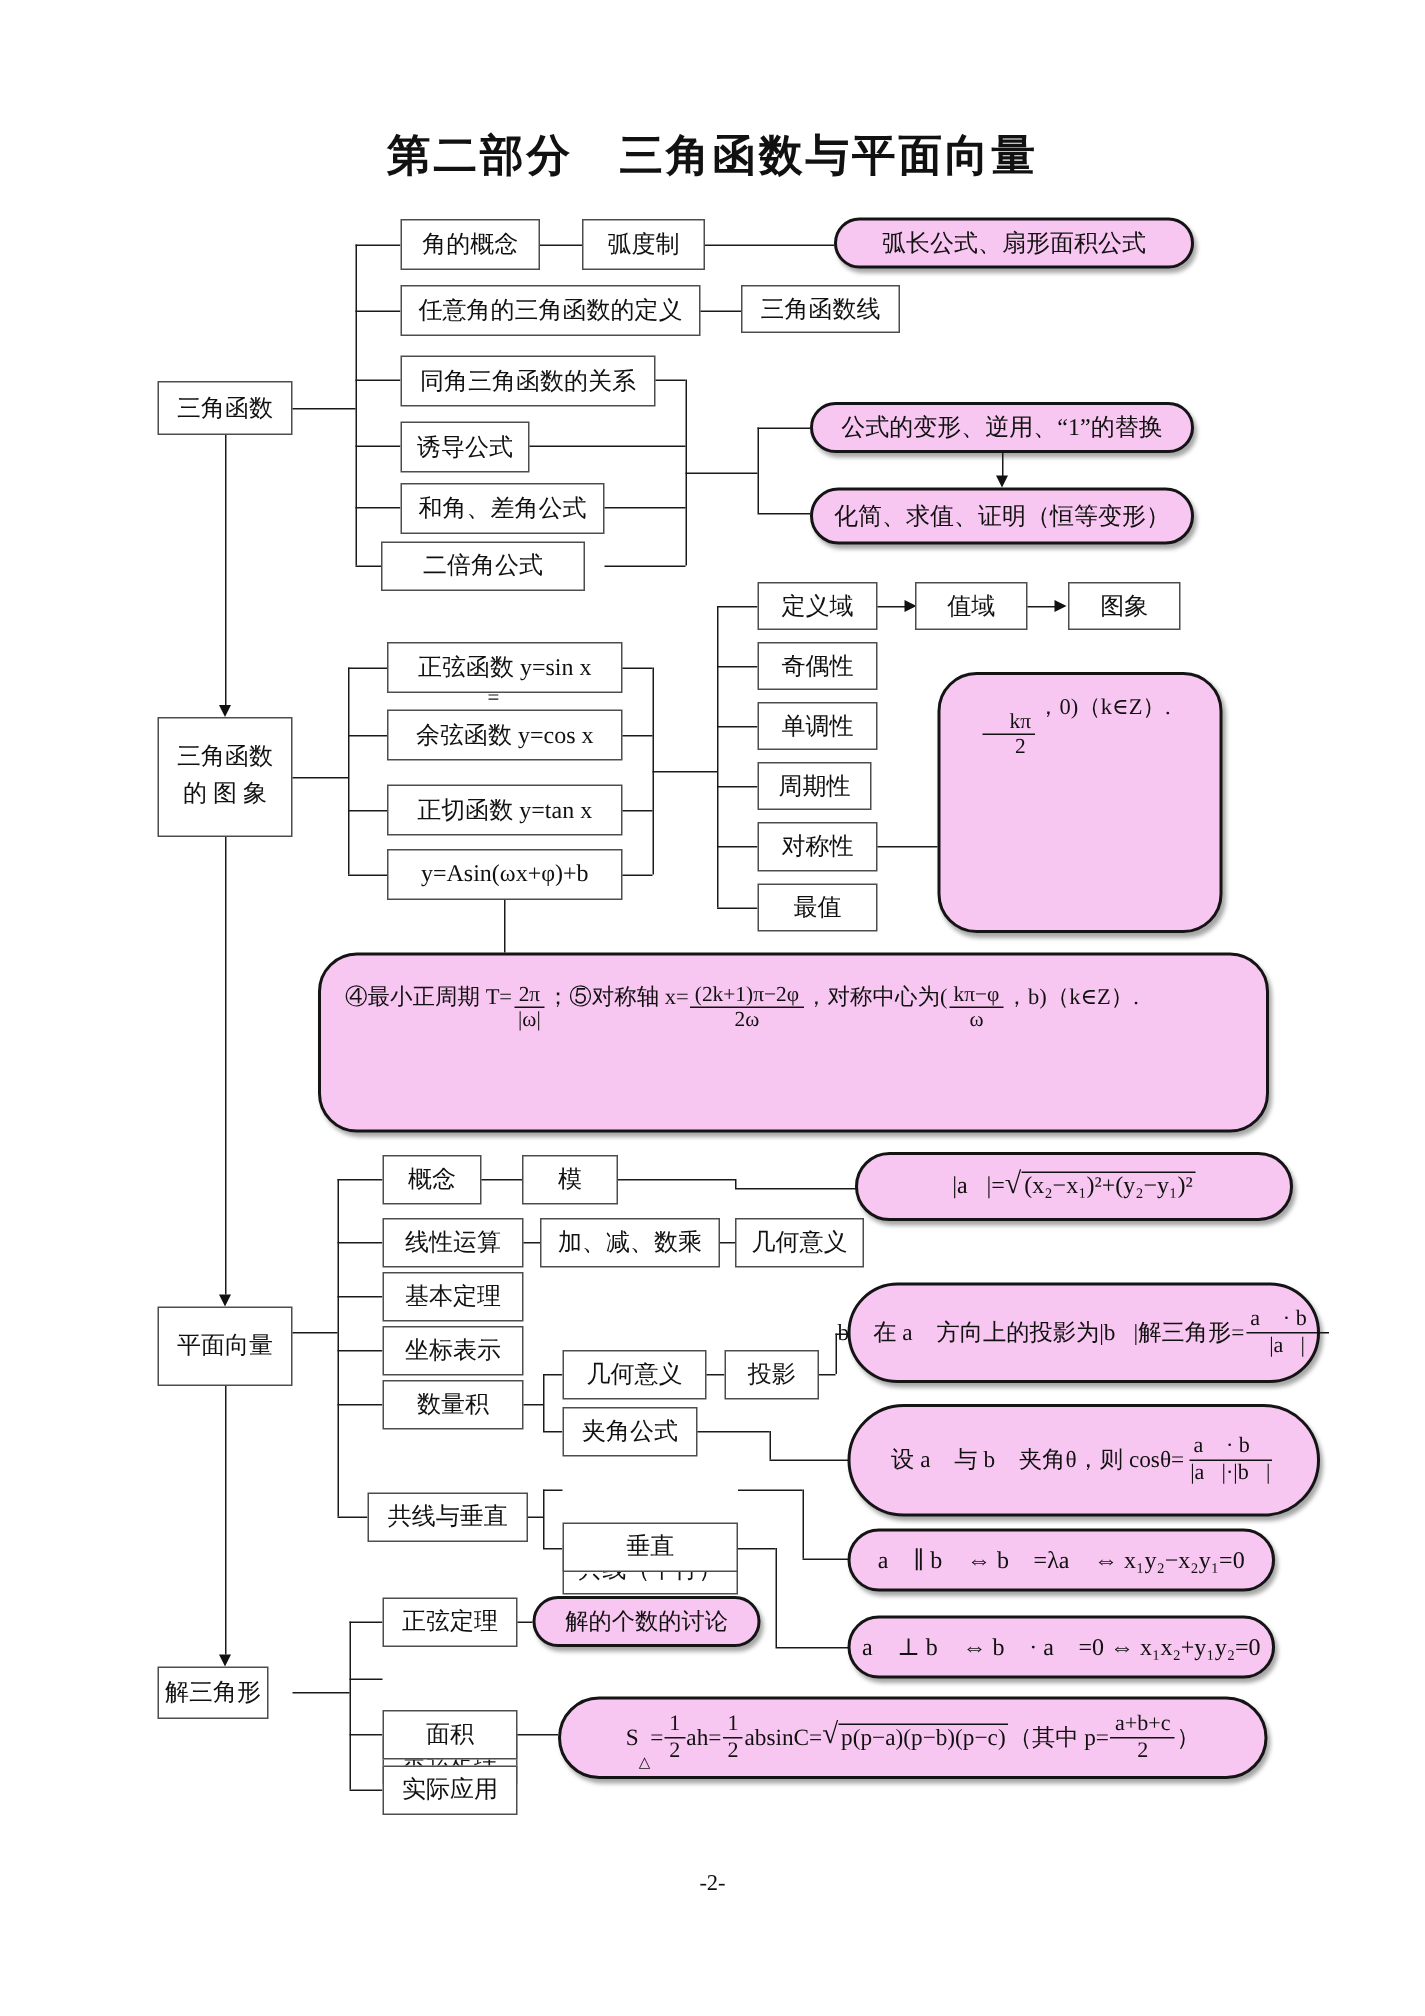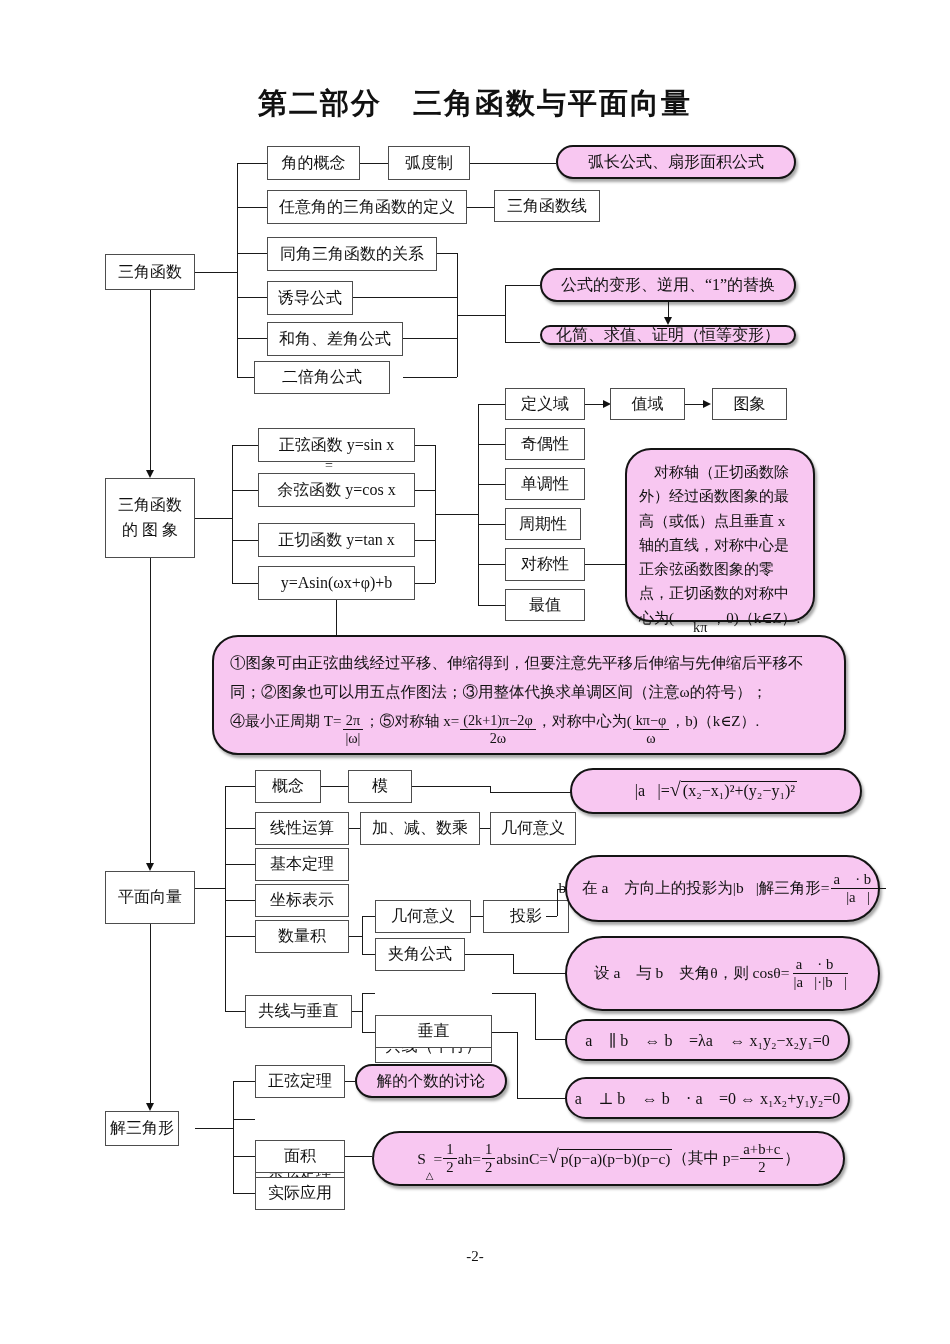--- a/index.html
+++ b/index.html
@@ -69,21 +69,21 @@
 <div class="hl" style="left:403px;top:338px;width:54px"></div>
 <div class="hl" style="left:403px;top:377px;width:54px"></div>
 <div class="hl" style="left:457px;top:315px;width:48px"></div>
 <div class="vl" style="left:505px;top:285px;height:57px"></div>
 <div class="hl" style="left:505px;top:285px;width:35px"></div>
 <div class="hl" style="left:505px;top:342px;width:35px"></div>
 
 <div class="oval" style="left:540px;top:268px;width:256px;height:34px">公式的变形、逆用、“1”的替换</div>
 <div class="vl" style="left:668px;top:302px;height:16px"></div>
 <div class="ah-d" style="left:664px;top:317px"></div>
-<div class="oval" style="left:540px;top:325px;width:256px;height:20px">化简、求值、证明（恒等变形）</div>
+<div class="oval" style="left:540px;top:325px;width:256px;height:38px">化简、求值、证明（恒等变形）</div>
 
 <div class="box twoline" style="left:105px;top:478px;width:90px;height:80px">
   <div>
     <div>三角函数</div>
     <div>的 图 象</div>
   </div>
 </div>
 <div class="hl" style="left:195px;top:518px;width:37px"></div>
 <div class="vl" style="left:232px;top:445px;height:138px"></div>
 <div class="hl" style="left:232px;top:445px;width:26px"></div>
@@ -121,30 +121,29 @@
 
 <div class="box" style="left:505px;top:428px;width:80px;height:32px">奇偶性</div>
 <div class="box" style="left:505px;top:468px;width:80px;height:32px">单调性</div>
 <div class="box" style="left:505px;top:508px;width:76px;height:32px">周期性</div>
 <div class="box" style="left:505px;top:548px;width:80px;height:33px">对称性</div>
 <div class="box" style="left:505px;top:589px;width:80px;height:32px">最值</div>
 <div class="hl" style="left:585px;top:564px;width:40px"></div>
 
 <div class="note" style="left:625px;top:448px;width:190px;height:174px;padding:10px 12px;">
   <p class="symtext">
-    <span>对称轴（正切函数除外）经过函数图象的最高（或低）点且垂直 x 轴的直线，对称中心是正余弦函数图象的零点，正切函数的对称中心为(</span><span class="frac">
+    <span class="frac">
         <span class="fn">kπ</span>
         <span class="fd">2</span>
       </span><span>，0)</span><span>（k∈Z）.</span>
   </p>
 </div>
 
 <div class="vl" style="left:336px;top:600px;height:35px"></div>
 <div class="note" style="left:212px;top:635px;width:634px;height:120px;padding:12px 16px;font-size:15.5px;">
-  <p class="nline">①图象可由正弦曲线经过平移、伸缩得到，但要注意先平移后伸缩与先伸缩后平移不同；②图象也可以用五点作图法；③用整体代换求单调区间（注意ω的符号）；</p>
   <p class="nline2">
     <span>④最小正周期 T=</span>
       <span class="frac">
         <span class="fn">2π</span>
         <span class="fd">|ω|</span>
       </span>
       <span>；⑤对称轴 x=</span>
       <span class="frac">
         <span class="fn">(2k+1)π−2φ</span>
         <span class="fd">2ω</span>
@@ -191,21 +190,21 @@
 <div class="box" style="left:255px;top:848px;width:94px;height:33px">基本定理</div>
 <div class="box" style="left:255px;top:884px;width:94px;height:33px">坐标表示</div>
 <div class="box" style="left:255px;top:920px;width:94px;height:33px">数量积</div>
 <div class="hl" style="left:349px;top:936px;width:13px"></div>
 <div class="vl" style="left:362px;top:916px;height:38px"></div>
 <div class="hl" style="left:362px;top:916px;width:13px"></div>
 <div class="hl" style="left:362px;top:954px;width:13px"></div>
 
 <div class="box" style="left:375px;top:900px;width:96px;height:33px">几何意义</div>
 <div class="hl" style="left:471px;top:916px;width:12px"></div>
-<div class="box" style="left:483px;top:900px;width:86px;height:33px">投影</div>
+<div class="box" style="left:483px;top:900px;width:63px;height:33px">投影</div>
 <div class="hl" style="left:546px;top:916px;width:11px"></div>
 <div class="vl" style="left:557px;top:889px;height:27px"></div>
 <div class="hl" style="left:557px;top:889px;width:10px"></div>
 <div class="oval" style="left:565px;top:855px;width:315px;height:67px;font-size:15.5px;">
   <span>b⃗ 在 a⃗ 方向上的投影为|b⃗|解三角形=</span>
     <span class="frac">
       <span class="fn">a⃗ · b⃗</span>
       <span class="fd">|a⃗|</span>
     </span>
 </div>

